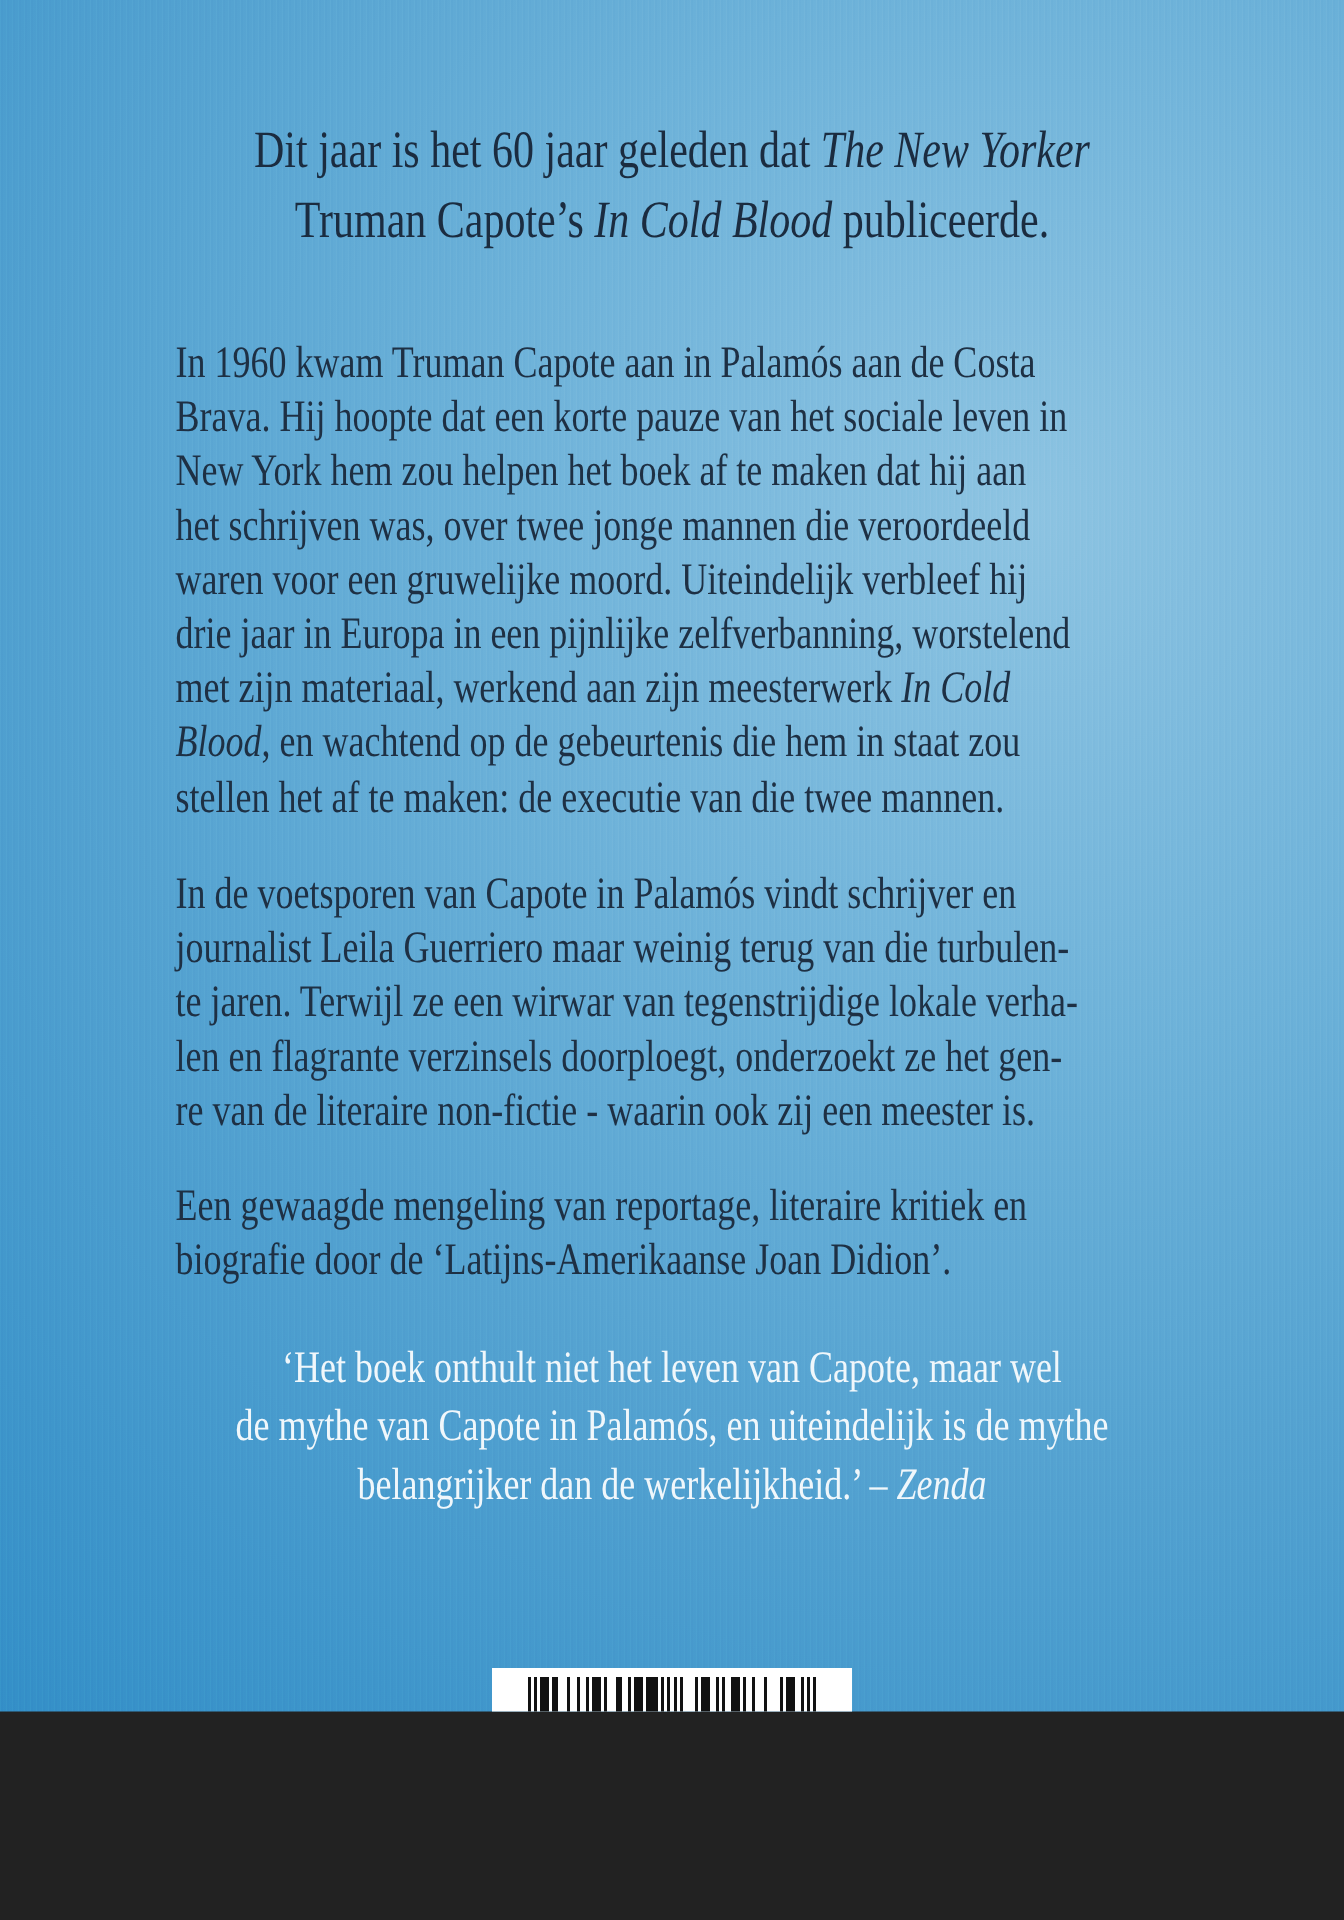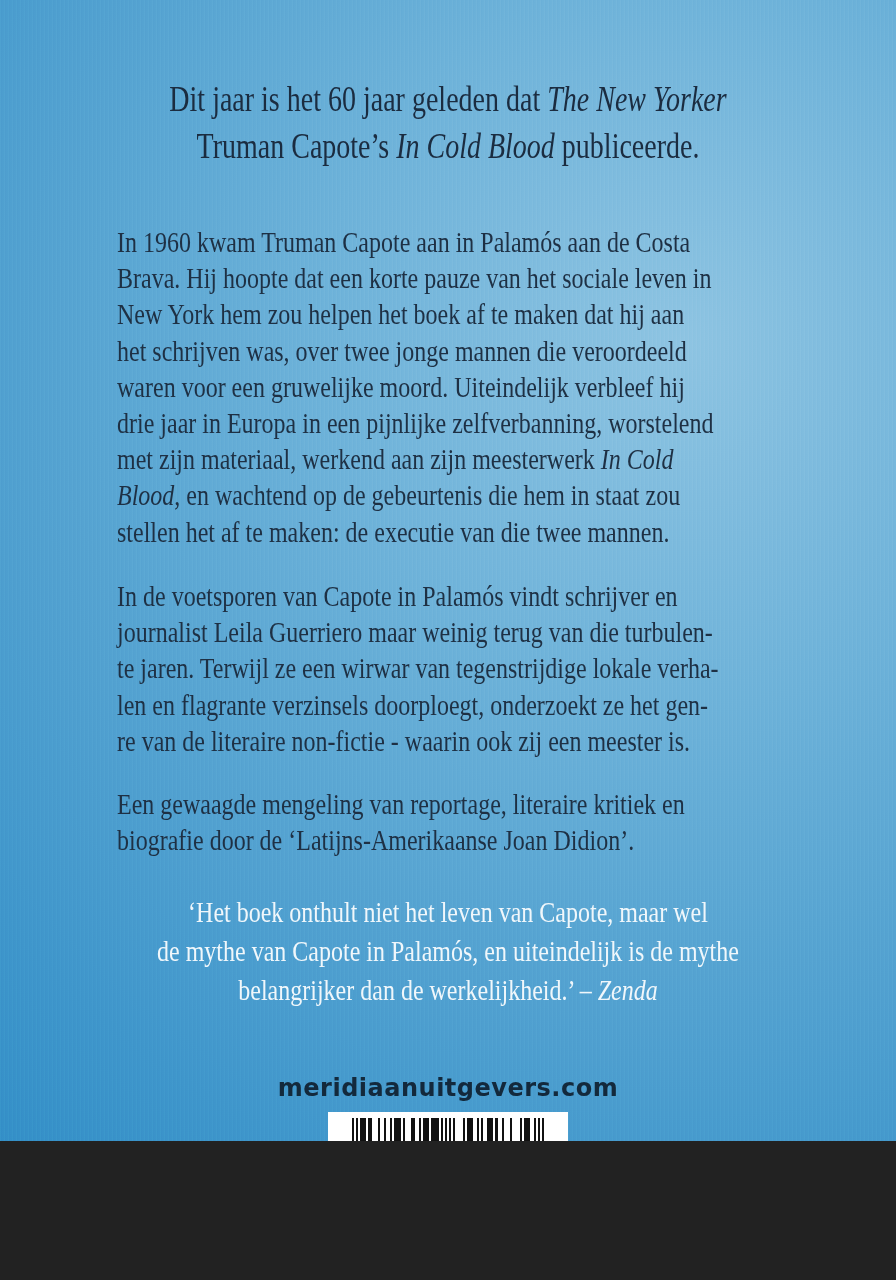--- a/index.html
+++ b/index.html
@@ -88,21 +88,20 @@
 len en flagrante verzinsels doorploegt, onderzoekt ze het gen-
 re van de literaire non-fictie - waarin ook zij een meester is.</span></div>
 
   <div class="serif-block para p3"><span>Een gewaagde mengeling van reportage, literaire kritiek en
 biografie door de ‘Latijns-Amerikaanse Joan Didion’.</span></div>
 
   <div class="serif-block quote"><span>‘Het boek onthult niet het leven van Capote, maar wel
 de mythe van Capote in Palamós, en uiteindelijk is de mythe
 belangrijker dan de werkelijkheid.’ – </span><span class="it">Zenda</span></div>
 
-  <div class="website">meridiaanuitgevers.com</div>
 
   <div class="isbn-label">
     <svg id="barcode" width="192" height="122" viewBox="0 0 95 33" preserveAspectRatio="none">
         <rect x="0" y="0" width="1" height="33" fill="#111111"></rect>
         <rect x="2" y="0" width="1" height="33" fill="#111111"></rect>
         <rect x="4" y="0" width="1" height="28" fill="#111111"></rect>
         <rect x="5" y="0" width="1" height="28" fill="#111111"></rect>
         <rect x="6" y="0" width="1" height="28" fill="#111111"></rect>
         <rect x="8" y="0" width="1" height="28" fill="#111111"></rect>
         <rect x="9" y="0" width="1" height="28" fill="#111111"></rect>

